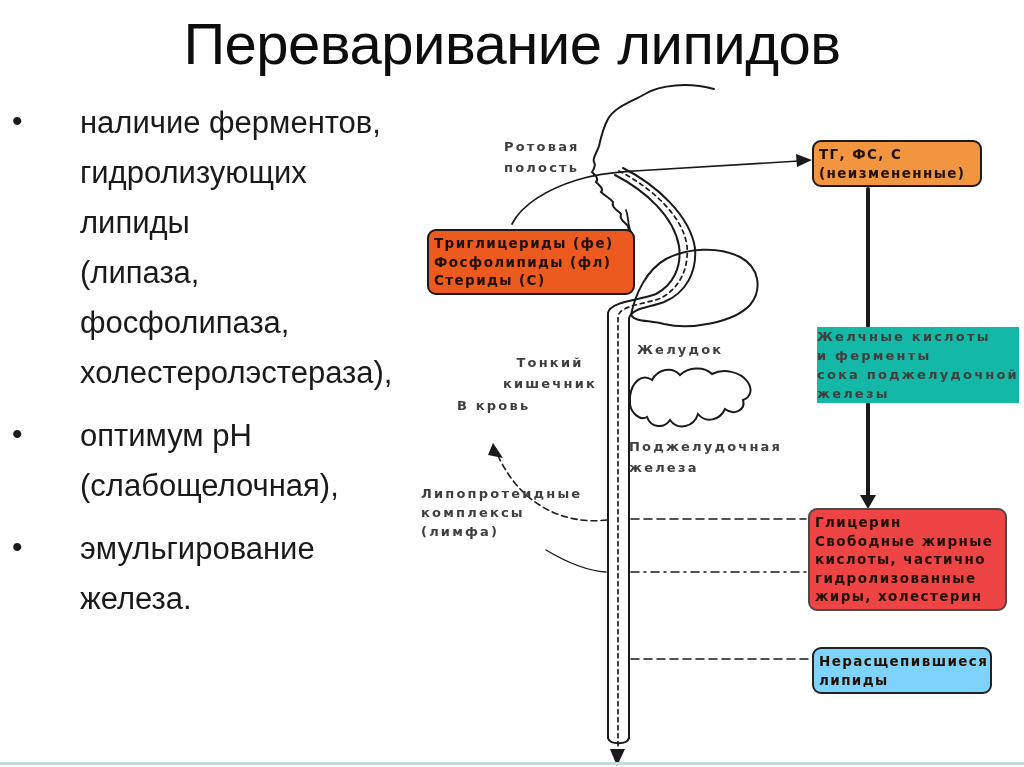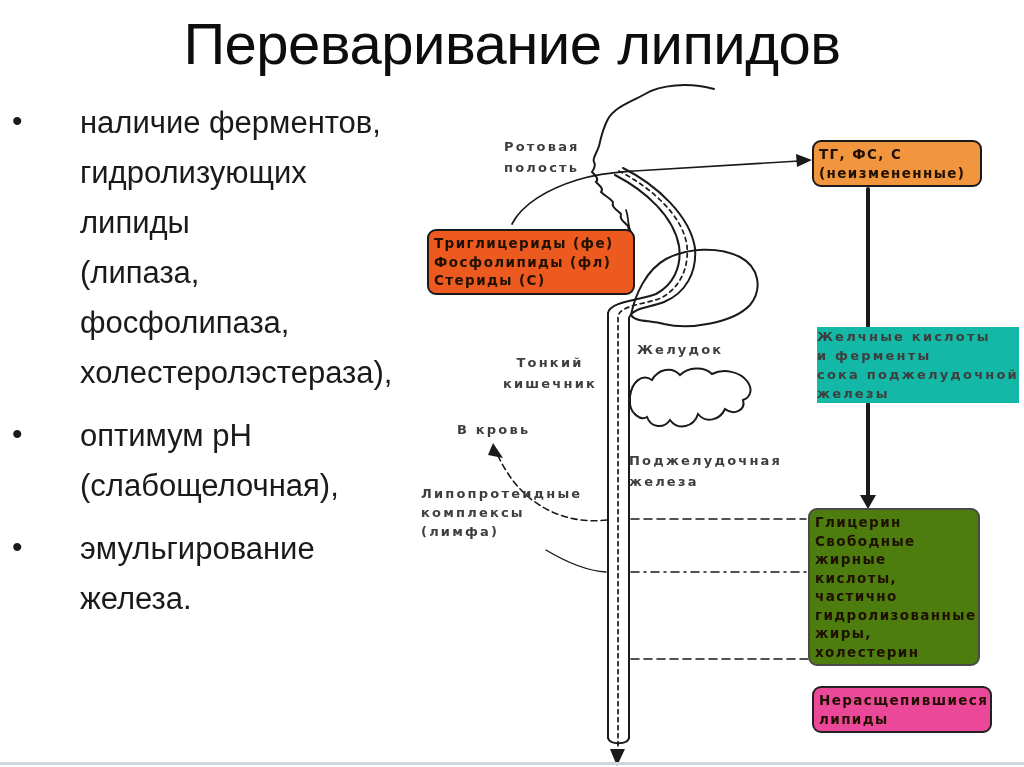--- a/index.html
+++ b/index.html
@@ -20,22 +20,22 @@
           font-weight:700;letter-spacing:2.2px;line-height:21px;color:#3e3e3e;
           white-space:pre-line;}
   .dlabel.tight{line-height:19px;}
 
   
   .dbox{position:absolute;font-family:"DejaVu Sans",sans-serif;font-size:13.5px;
         font-weight:700;letter-spacing:1.4px;line-height:18.5px;color:#201000;
         white-space:pre-line;padding:3px 5px;box-sizing:border-box;border-radius:9px;}
   .box-initial   {left:427px;top:229px;width:208px;background:#ED5A1F;border:2px solid #1a1a1a;}
   .box-unchanged {left:812px;top:140px;width:170px;background:#F2953F;border:2px solid #1a1a1a;}
-  .box-products  {left:808px;top:508px;width:172px;background:#4d7c0f;border:2px solid #4a4a4a;}
-  .box-undigested{left:812px;top:647px;width:180px;background:#ec4899;border:2px solid #222;margin-top:39px;}
+  .box-products  {left:808px;top:508px;width:199px;background:#ef4444;border:2px solid #4a4a4a;}
+  .box-undigested{left:812px;top:647px;width:180px;background:#7dd3fc;border:2px solid #222;}
 
   svg.lineart{position:absolute;left:0;top:0;}
   .footer-line{position:absolute;left:0;top:762px;width:1024px;height:3px;background:#ccd8e0;}
 </style>
 </head>
 <body>
 
 <div class="title">Переваривание липидов</div>
 
 <ul class="bullets">
@@ -110,22 +110,22 @@
   <polygon points="493,443 503,458 488,455" fill="#1a1a1a" stroke="none"></polygon>
 
   <path stroke-width="1.4" d="M 546,550 C 571,565 590,571 606,572"></path>
 </svg>
 
 <div class="dlabel" style="left:504px;top:136px;">Ротовая
 полость</div>
 <div class="dlabel" style="left:637px;top:327px;margin-top:12px;">Желудок</div>
 <div class="dlabel" style="left:503px;top:352px;text-align:center;">Тонкий
 кишечник</div>
-<div class="dlabel" style="left:457px;top:419px;">В кровь</div>
-<div class="dlabel" style="left:629px;top:450px;">Поджелудочная
+<div class="dlabel" style="left:457px;top:395px;">В кровь</div>
+<div class="dlabel" style="left:629px;top:436px;">Поджелудочная
 железа</div>
 <div class="dlabel tight" style="left:421px;top:484px;">Липопротеидные
 комплексы
 (лимфа)</div>
 <div class="dlabel tight" style="left:817px;top:327px;background:#14b8a6;">Желчные кислоты
 и ферменты
 сока поджелудочной
 железы</div>
 
 <div class="dbox box-initial">Триглицериды (фе)

